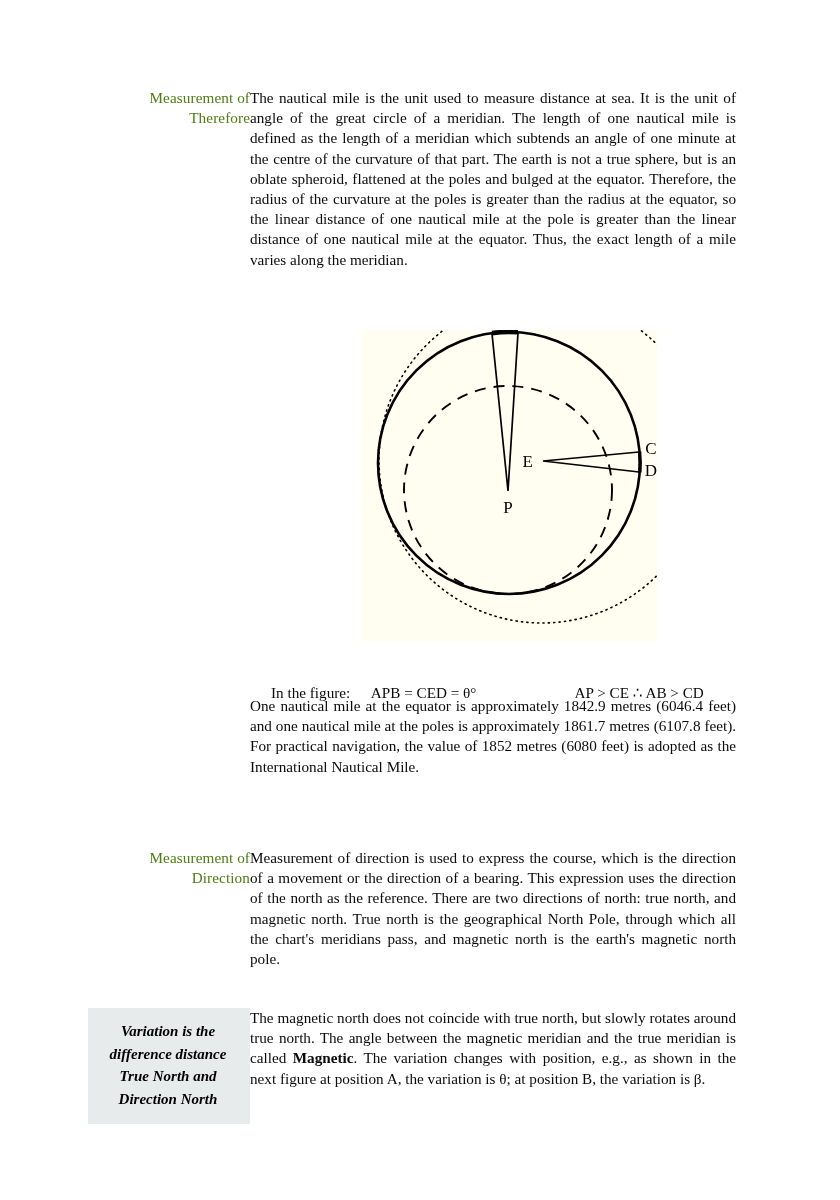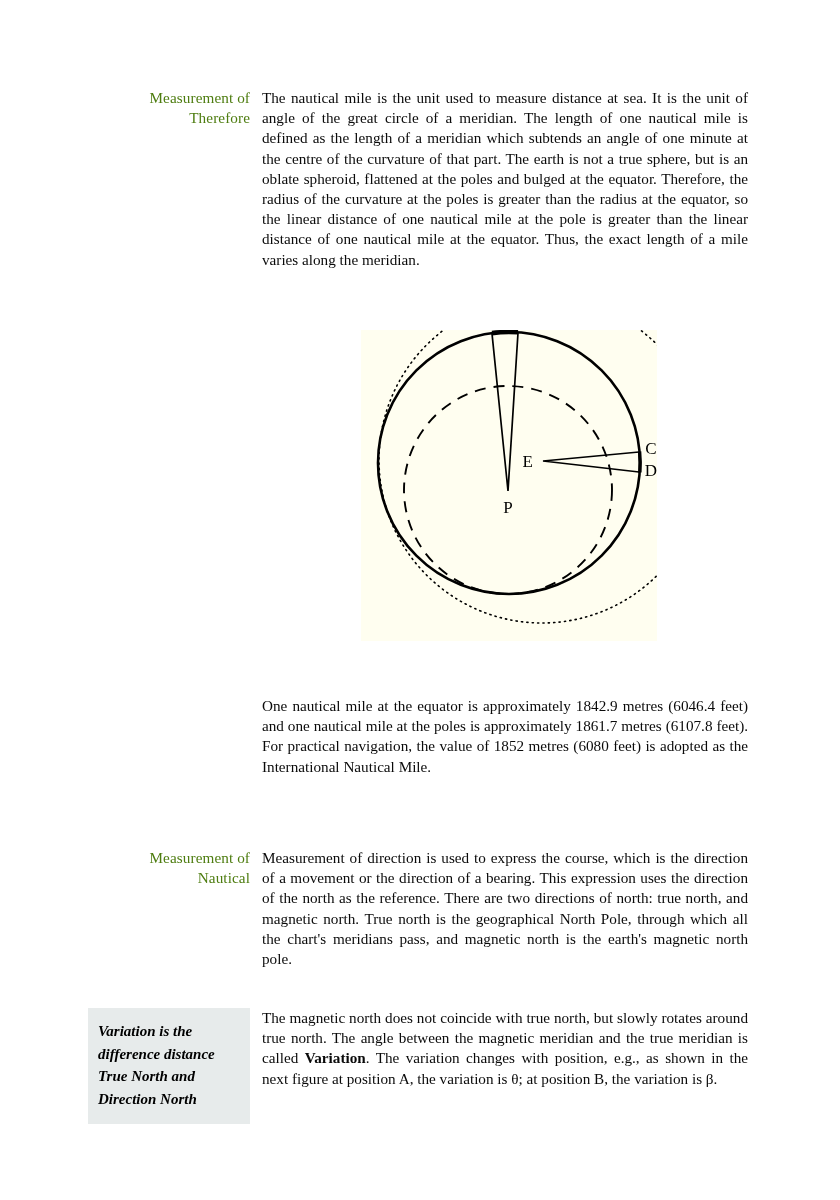--- a/index.html
+++ b/index.html
@@ -33,21 +33,20 @@
   .margin-col {
     width: 162px;
     flex: 0 0 162px;
     text-align: right;
     padding-right: 0;
     box-sizing: border-box;
   }
   .body-col {
     width: 486px;
     flex: 0 0 486px;
-    margin-left: 12px;
     box-sizing: border-box;
   }
 
   .side-heading {
     font-weight: normal;
     font-size: 15.2px;
     line-height: 20px;
     color: #4d7c0f;
     letter-spacing: 0.1px;
   }
@@ -65,21 +64,21 @@
 
   
   .callout {
     background: #e7ebeb;
     padding: 12px 12px 14px 10px;
     box-sizing: border-box;
     font-style: italic;
     font-weight: bold;
     font-size: 15px;
     line-height: 22.5px;
-    text-align: left;
+    text-align: center;
     color: #000;
   }
 
   
   .figure-wrap {
     position: absolute;
     left: 361px;
     top: 330px;
     width: 296px;
     height: 311px;
@@ -136,47 +135,52 @@
 
       <text x="126" y="-2" font-family="Liberation Serif, serif" font-size="17" text-anchor="middle">A</text>
       <text x="161" y="-2" font-family="Liberation Serif, serif" font-size="17" text-anchor="middle">B</text>
       <text x="290" y="124" font-family="Liberation Serif, serif" font-size="17" text-anchor="middle">C</text>
       <text x="290" y="146" font-family="Liberation Serif, serif" font-size="17" text-anchor="middle">D</text>
       <text x="172" y="137" font-family="Liberation Serif, serif" font-size="17" text-anchor="end">E</text>
       <text x="147" y="183" font-family="Liberation Serif, serif" font-size="17" text-anchor="middle">P</text>
     </svg>
   </div>
 
+  <div class="formula-line">
+    <span class="lead">In the figure:</span>
+    <span class="eq1">APB = CED = θ°</span>
+    <span class="eq2">AP &gt; CE ∴ AB &gt; CD</span>
+  </div>
 
   <div class="block" style="top: 696px;">
     <div class="margin-col"></div>
     <div class="body-col">
       <p class="para">One nautical mile at the equator is approximately 1842.9 metres (6046.4 feet) and one nautical mile at the poles is approximately 1861.7 metres (6107.8 feet). For practical navigation, the value of 1852 metres (6080 feet) is adopted as the International Nautical Mile.</p>
     </div>
   </div>
 
   <div class="block" style="top: 848px;">
     <div class="margin-col">
       <div class="side-heading">Measurement of</div>
-      <div class="side-heading">Nautical</div>
+      <div class="side-heading">Direction</div>
     </div>
     <div class="body-col">
       <p class="para">Measurement of direction is used to express the course, which is the direction of a movement or the direction of a bearing. This expression uses the direction of the north as the reference. There are two directions of north: true north, and magnetic north. True north is the geographical North Pole, through which all the chart's meridians pass, and magnetic north is the earth's magnetic north pole.</p>
     </div>
   </div>
 
   <div class="block" style="top: 1008px;">
     <div class="margin-col" style="padding-right:0;">
       <div class="callout">
         <div>Variation is the</div>
         <div>difference distance</div>
         <div>True North and</div>
         <div>Direction North</div>
       </div>
     </div>
     <div class="body-col">
       <p class="para">
-        <span>The magnetic north does not coincide with true north, but slowly rotates around true north. The angle between the magnetic meridian and the true meridian is called </span><b>Variation</b><span>. The variation changes with position, e.g., as shown in the next figure at position A, the variation is θ; at position B, the variation is β.</span>
+        <span>The magnetic north does not coincide with true north, but slowly rotates around true north. The angle between the magnetic meridian and the true meridian is called </span><b>Magnetic</b><span>. The variation changes with position, e.g., as shown in the next figure at position A, the variation is θ; at position B, the variation is β.</span>
       </p>
     </div>
   </div>
 
 </div>
 
 </body></html>

